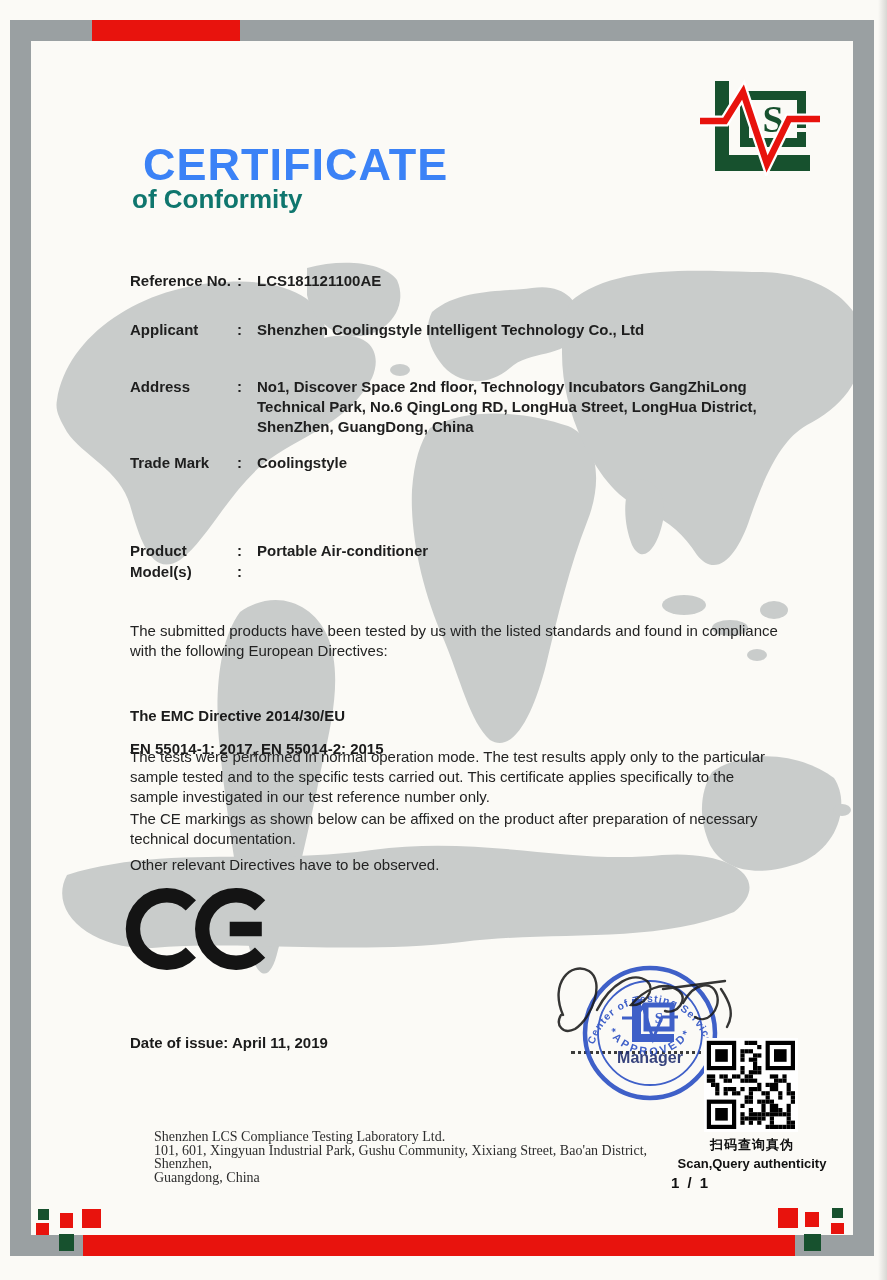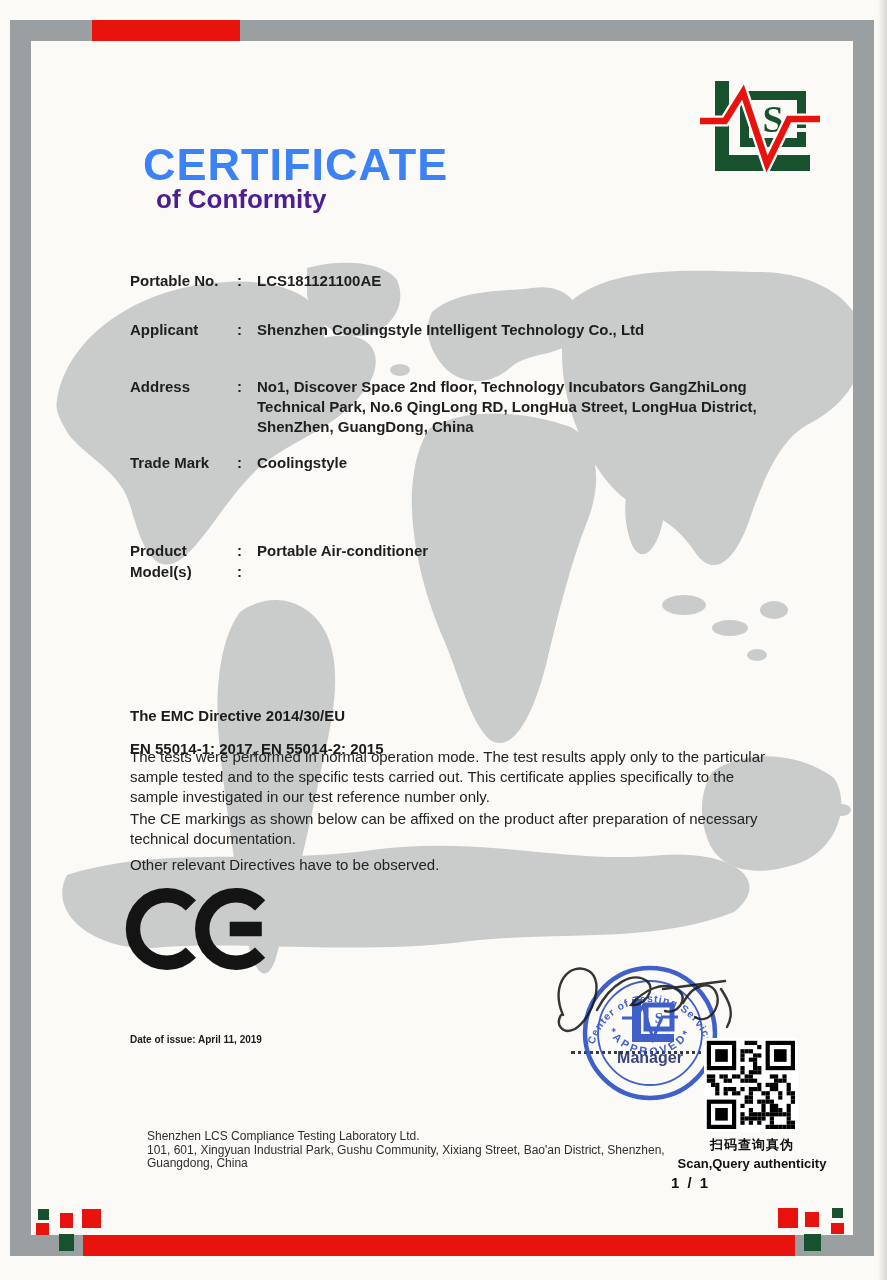--- a/index.html
+++ b/index.html
@@ -20,32 +20,32 @@
   
   .frame{left:10px;top:20px;width:864px;height:1236px;border:21px solid var(--frame-gray);box-sizing:border-box;}
   .top-red-seg{left:92px;top:20px;width:148px;height:21px;background:var(--accent-red);}
   .bottom-red-bar{left:83px;top:1235px;width:712px;height:21px;background:var(--accent-red);}
   .sq{position:absolute;}
   .sq.red{background:var(--accent-red);}
   .sq.green{background:var(--logo-green);}
   .edge-shadow{right:0;top:0;width:9px;height:1280px;background:linear-gradient(to right,rgba(0,0,0,0),rgba(0,0,0,0.14));}
   
   .doc-title{left:143px;top:139px;font-size:45px;font-weight:bold;letter-spacing:1px;color:#3b82f6;text-align:center;}
-  .doc-subtitle{left:156px;top:184px;font-size:26px;font-weight:bold;color:#4c1d95;}
+  .doc-subtitle{left:132px;top:184px;font-size:26px;font-weight:bold;color:#0f766e;}
   
   .field-row{position:absolute;left:130px;display:flex;font-size:15px;font-weight:bold;color:#1e1e1e;line-height:20px;}
   .field-label{width:107px;flex:0 0 auto;}
   .field-colon{width:20px;flex:0 0 auto;}
   .field-value{width:535px;}
   
   .para{position:absolute;left:130px;width:650px;font-size:15px;line-height:20px;color:#232323;}
   .para.bold{font-weight:bold;color:#1b1b1b;margin-top:38px;}
-  .date-line{left:130px;top:1034px;font-size:10px;font-weight:bold;color:#1b1b1b;}
-  
-  .footer{left:147px;top:1130px;width:520px;font-size:12px;line-height:13.5px;color:#2e2e2e;}
+  .date-line{left:130px;top:1034px;font-size:15px;font-weight:bold;color:#1b1b1b;}
+  
+  .footer{left:154px;top:1130px;width:520px;font-size:14px;line-height:13.5px;color:#2e2e2e;font-family:Liberation Serif, serif;}
   .footer .cols{display:flex;}
   .footer .cols .c1{width:160px;flex:0 0 auto;}
   .page-indicator{left:671px;top:1174px;font-size:15px;font-weight:bold;letter-spacing:2px;color:#111;}
   
   .qr-captions{left:660px;top:1136px;width:184px;text-align:center;}
   .qr-cn{font-size:13px;font-weight:bold;color:#111;letter-spacing:1px;}
   .qr-en{font-size:13px;font-weight:bold;color:#111;margin-top:2px;}
   
   .sig-line{left:571px;top:1051px;width:174px;border-top:3px dotted #1a1a1a;opacity:.85;}
   svg{display:block;}
@@ -116,21 +116,21 @@
     <text x="75" y="56" font-size="38" font-weight="bold" text-anchor="middle" fill="var(--logo-green)" font-family="Liberation Serif, DejaVu Serif, serif">S</text>
 
     <polyline points="2,45 27,45 45,16 69,88 91,43 122,43" fill="none" stroke="#ffffff" stroke-width="11"></polyline>
     <polyline points="2,45 27,45 45,16 69,88 91,43 122,43" fill="none" stroke="var(--accent-red)" stroke-width="6.5"></polyline>
   </svg>
 
   <div class="abs doc-title">CERTIFICATE</div>
   <div class="abs doc-subtitle">of Conformity</div>
 
   <div class="field-row" style="top:271px;">
-    <div class="field-label">Portable No.</div>
+    <div class="field-label">Reference No.</div>
     <div class="field-colon">:</div>
     <div class="field-value">LCS181121100AE</div>
   </div>
   <div class="field-row" style="top:320px;">
     <div class="field-label">Applicant</div>
     <div class="field-colon">:</div>
     <div class="field-value">Shenzhen Coolingstyle Intelligent Technology Co., Ltd</div>
   </div>
   <div class="field-row" style="top:377px;">
     <div class="field-label">Address</div>
@@ -145,20 +145,21 @@
   <div class="field-row" style="top:541px;">
     <div class="field-label">Product</div>
     <div class="field-colon">:</div>
     <div class="field-value">Portable Air-conditioner</div>
   </div>
   <div class="field-row" style="top:562px;">
     <div class="field-label">Model(s)</div>
     <div class="field-colon">:</div>
   </div>
 
+  <div class="para" style="top:621px;">The submitted products have been tested by us with the listed standards and found in compliance with the following European Directives:</div>
   <div class="para bold" style="top:668px;">The EMC Directive 2014/30/EU</div>
   <div class="para bold" style="top:701px;">EN 55014-1: 2017, EN 55014-2: 2015</div>
   <div class="para" style="top:747px;">The tests were performed in normal operation mode. The test results apply only to the particular sample tested and to the specific tests carried out. This certificate applies specifically to the sample investigated in our test reference number only.</div>
   <div class="para" style="top:809px;">The CE markings as shown below can be affixed on the product after preparation of necessary technical documentation.</div>
   <div class="para" style="top:855px;">Other relevant Directives have to be observed.</div>
 
   <svg class="abs" style="left:125px;top:882px;" width="152" height="94" viewBox="0 0 180 106">
     <g fill="none" stroke="#141414" stroke-width="17">
       <path d="M 78,25 A 40,40 0 1 0 78,81"></path>
       <path d="M 160,25 A 40,40 0 1 0 160,81"></path>

